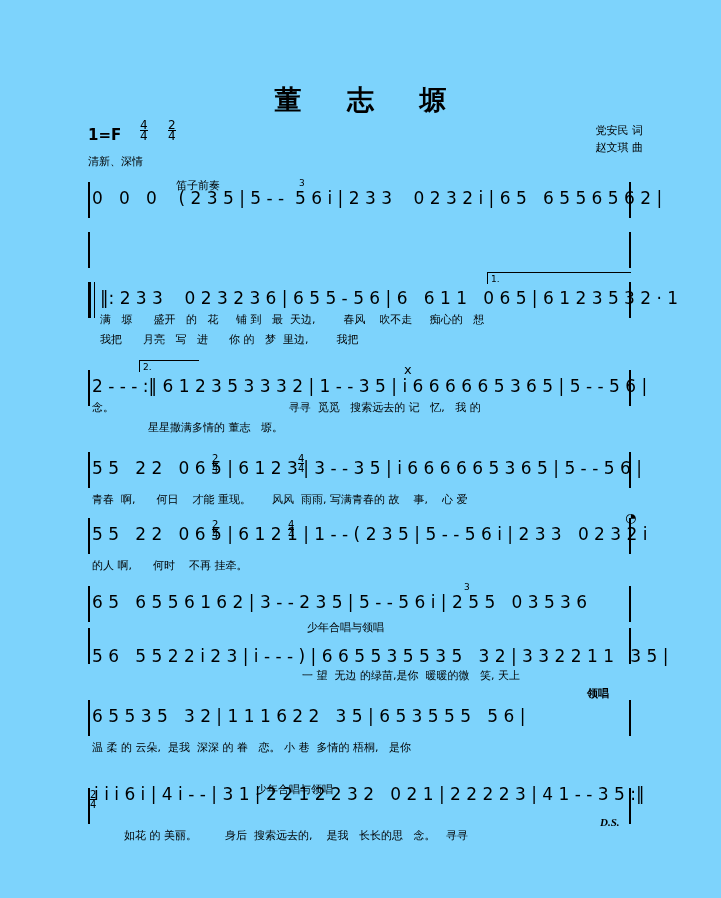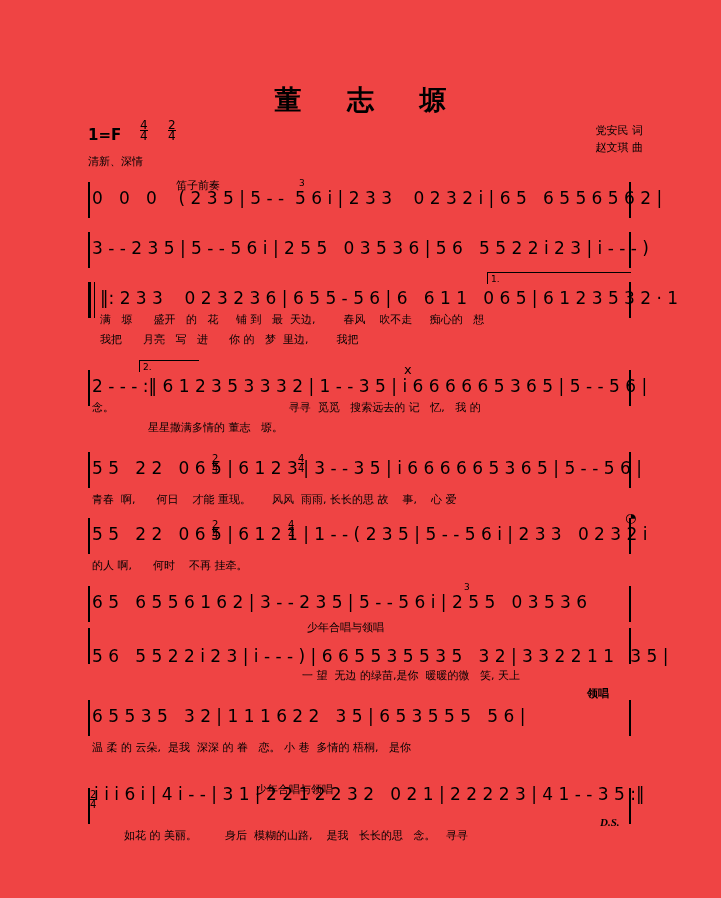--- a/index.html
+++ b/index.html
@@ -8,21 +8,21 @@
     background: #ffffff;
   }
   body {
     font-family: "Liberation Serif", serif;
     color: #000;
   }
   #sheet {
     position: relative;
     width: 721px;
     height: 898px;
-    background: #ef4444;
+    background: #7dd3fc;
     overflow: hidden;
   }
   .title {
     position: absolute;
     top: 82px;
     left: 0;
     width: 721px;
     text-align: center;
     font-family: "DejaVu Sans", sans-serif;
     font-weight: bold;
@@ -151,21 +151,20 @@
   <div class="tempo">清新、深情</div>
 
   <div class="cue" style="left:176px; top:172px;margin-top:6px;">笛子前奏</div>
 
   <div class="rule" style="left:88px; top:182px; width:2px; height:36px;"></div>
   <div class="notes" style="left:92px; top:188px;">0   0   0    ( 2 3 5 | 5 - -  5 6 i | 2 3 3    0 2 3 2 i | 6 5   6 5 5 6 5 6 2 |</div>
   <div class="rule" style="left:629px; top:182px; width:2px; height:36px;"></div>
   <div class="marknum" style="left:299px; top:178px;">3</div>
 
   <div class="rule" style="left:88px; top:232px; width:2px; height:36px;"></div>
-  <div class="notes" style="left:92px; top:238px;">3 - - 2 3 5 | 5 - - 5 6 i | 2 5 5   0 3 5 3 6 | 5 6   5 5 2 2 i 2 3 | i - - - )</div>
   <div class="rule" style="left:629px; top:232px; width:2px; height:36px;"></div>
 
   <div class="rule" style="left:88px; top:282px; width:3px; height:36px;"></div>
   <div class="rule" style="left:94px; top:282px; width:1px; height:36px;"></div>
   <div class="notes" style="left:100px; top:288px;">‖: 2 3 3    0 2 3 2 3 6 | 6 5 5 - 5 6 | 6   6 1 1   0 6 5 | 6 1 2 3 5 3 2 · 1</div>
   <div class="rule" style="left:629px; top:282px; width:2px; height:36px;"></div>
 
   <div class="rule" style="left:487px; top:272px; width:144px; height:1px;"></div>
   <div class="rule" style="left:487px; top:272px; width:1px; height:12px;"></div>
   <div class="marknum" style="left:491px; top:274px;">1.</div>
@@ -187,21 +186,21 @@
   <div class="notes" style="left:92px; top:458px;">5 5   2 2   0 6 5 | 6 1 2 3 | 3 - - 3 5 | i 6 6 6 6 6 5 3 6 5 | 5 - - 5 6 |</div>
   <div class="rule" style="left:629px; top:452px; width:2px; height:36px;"></div>
   <div class="smallmeter" style="left:212px; top:454px;">
     <span class="top">2</span>
     <span class="bot">4</span>
   </div>
   <div class="smallmeter" style="left:298px; top:454px;">
     <span class="top">4</span>
     <span class="bot">4</span>
   </div>
-  <div class="lyricline" style="left:92px; top:492px;">青春  啊,      何日    才能 重现。      风风  雨雨, 长长的思 故    事,    心 爱</div>
+  <div class="lyricline" style="left:92px; top:492px;">青春  啊,      何日    才能 重现。      风风  雨雨, 写满青春的 故    事,    心 爱</div>
 
   <div class="rule" style="left:88px; top:518px; width:2px; height:36px;"></div>
   <div class="notes" style="left:92px; top:524px;">5 5   2 2   0 6 5 | 6 1 2 1 | 1 - - ( 2 3 5 | 5 - - 5 6 i | 2 3 3   0 2 3 2 i</div>
   <div class="rule" style="left:629px; top:518px; width:2px; height:36px;"></div>
   <div class="smallmeter" style="left:212px; top:520px;">
     <span class="top">2</span>
     <span class="bot">4</span>
   </div>
   <div class="smallmeter" style="left:288px; top:520px;">
     <span class="top">4</span>
@@ -229,16 +228,16 @@
   <div class="lyricline" style="left:92px; top:740px;">温 柔 的 云朵,  是我  深深 的 眷   恋。 小 巷  多情的 梧桐,   是你</div>
 
   <div class="rule" style="left:88px; top:788px; width:2px; height:36px;"></div>
   <div class="notes" style="left:94px; top:784px;">i i i 6 i | 4 i - - | 3 1 | 2 2 1 2 2 3 2   0 2 1 | 2 2 2 2 3 | 4 1 - - 3 5 :‖</div>
   <div class="rule" style="left:629px; top:788px; width:2px; height:36px;"></div>
   <div class="smallmeter" style="left:90px; top:790px;">
     <span class="top">2</span>
     <span class="bot">4</span>
   </div>
   <div class="cue" style="left:256px; top:782px;">少年合唱与领唱</div>
-  <div class="lyricline" style="left:124px; top:828px;">如花 的 美丽。        身后  模糊的山路,    是我   长长的思   念。   寻寻</div>
+  <div class="lyricline" style="left:124px; top:828px;">如花 的 美丽。        身后  搜索远去的,    是我   长长的思   念。   寻寻</div>
   <div class="ds" style="left:600px; top:816px;">D.S.</div>
 
 </div>
 
 </body></html>

